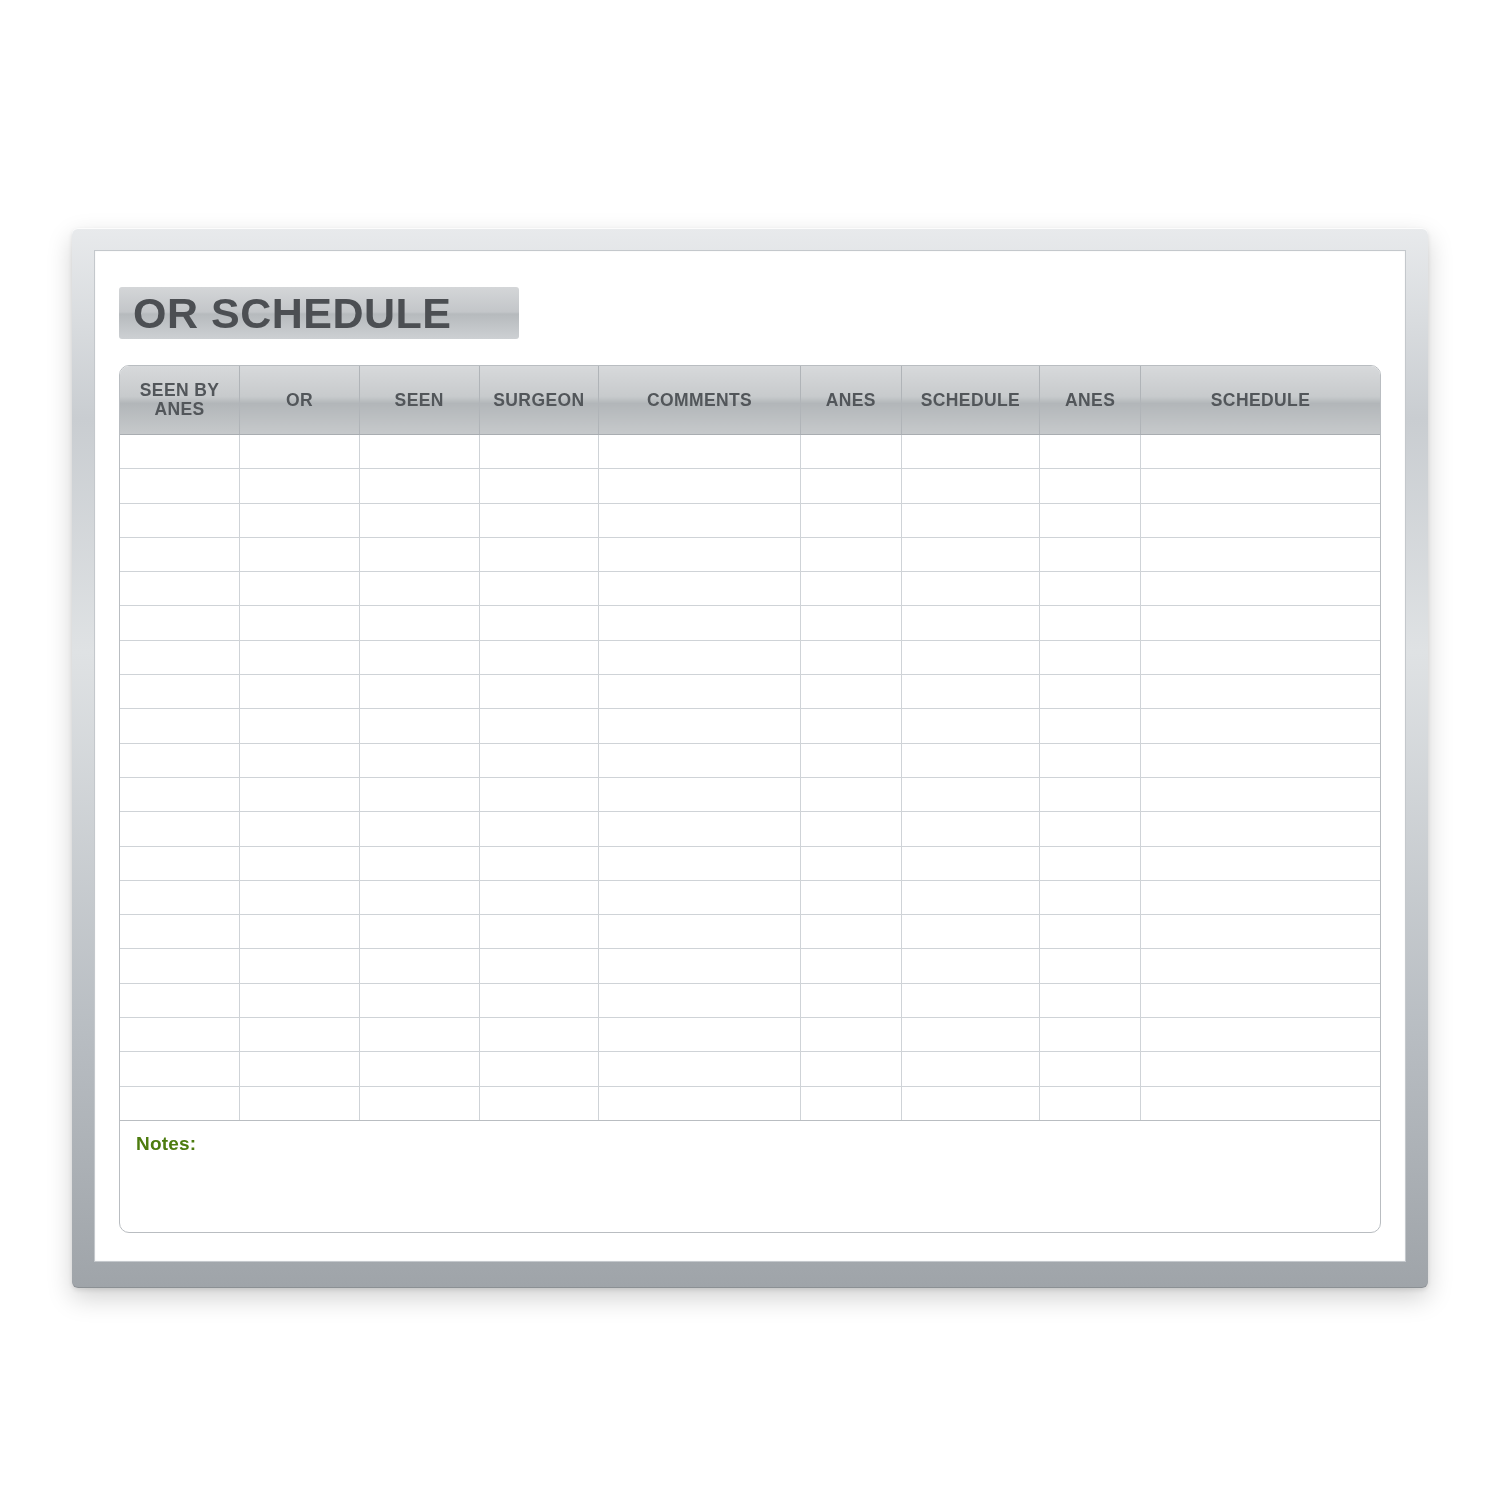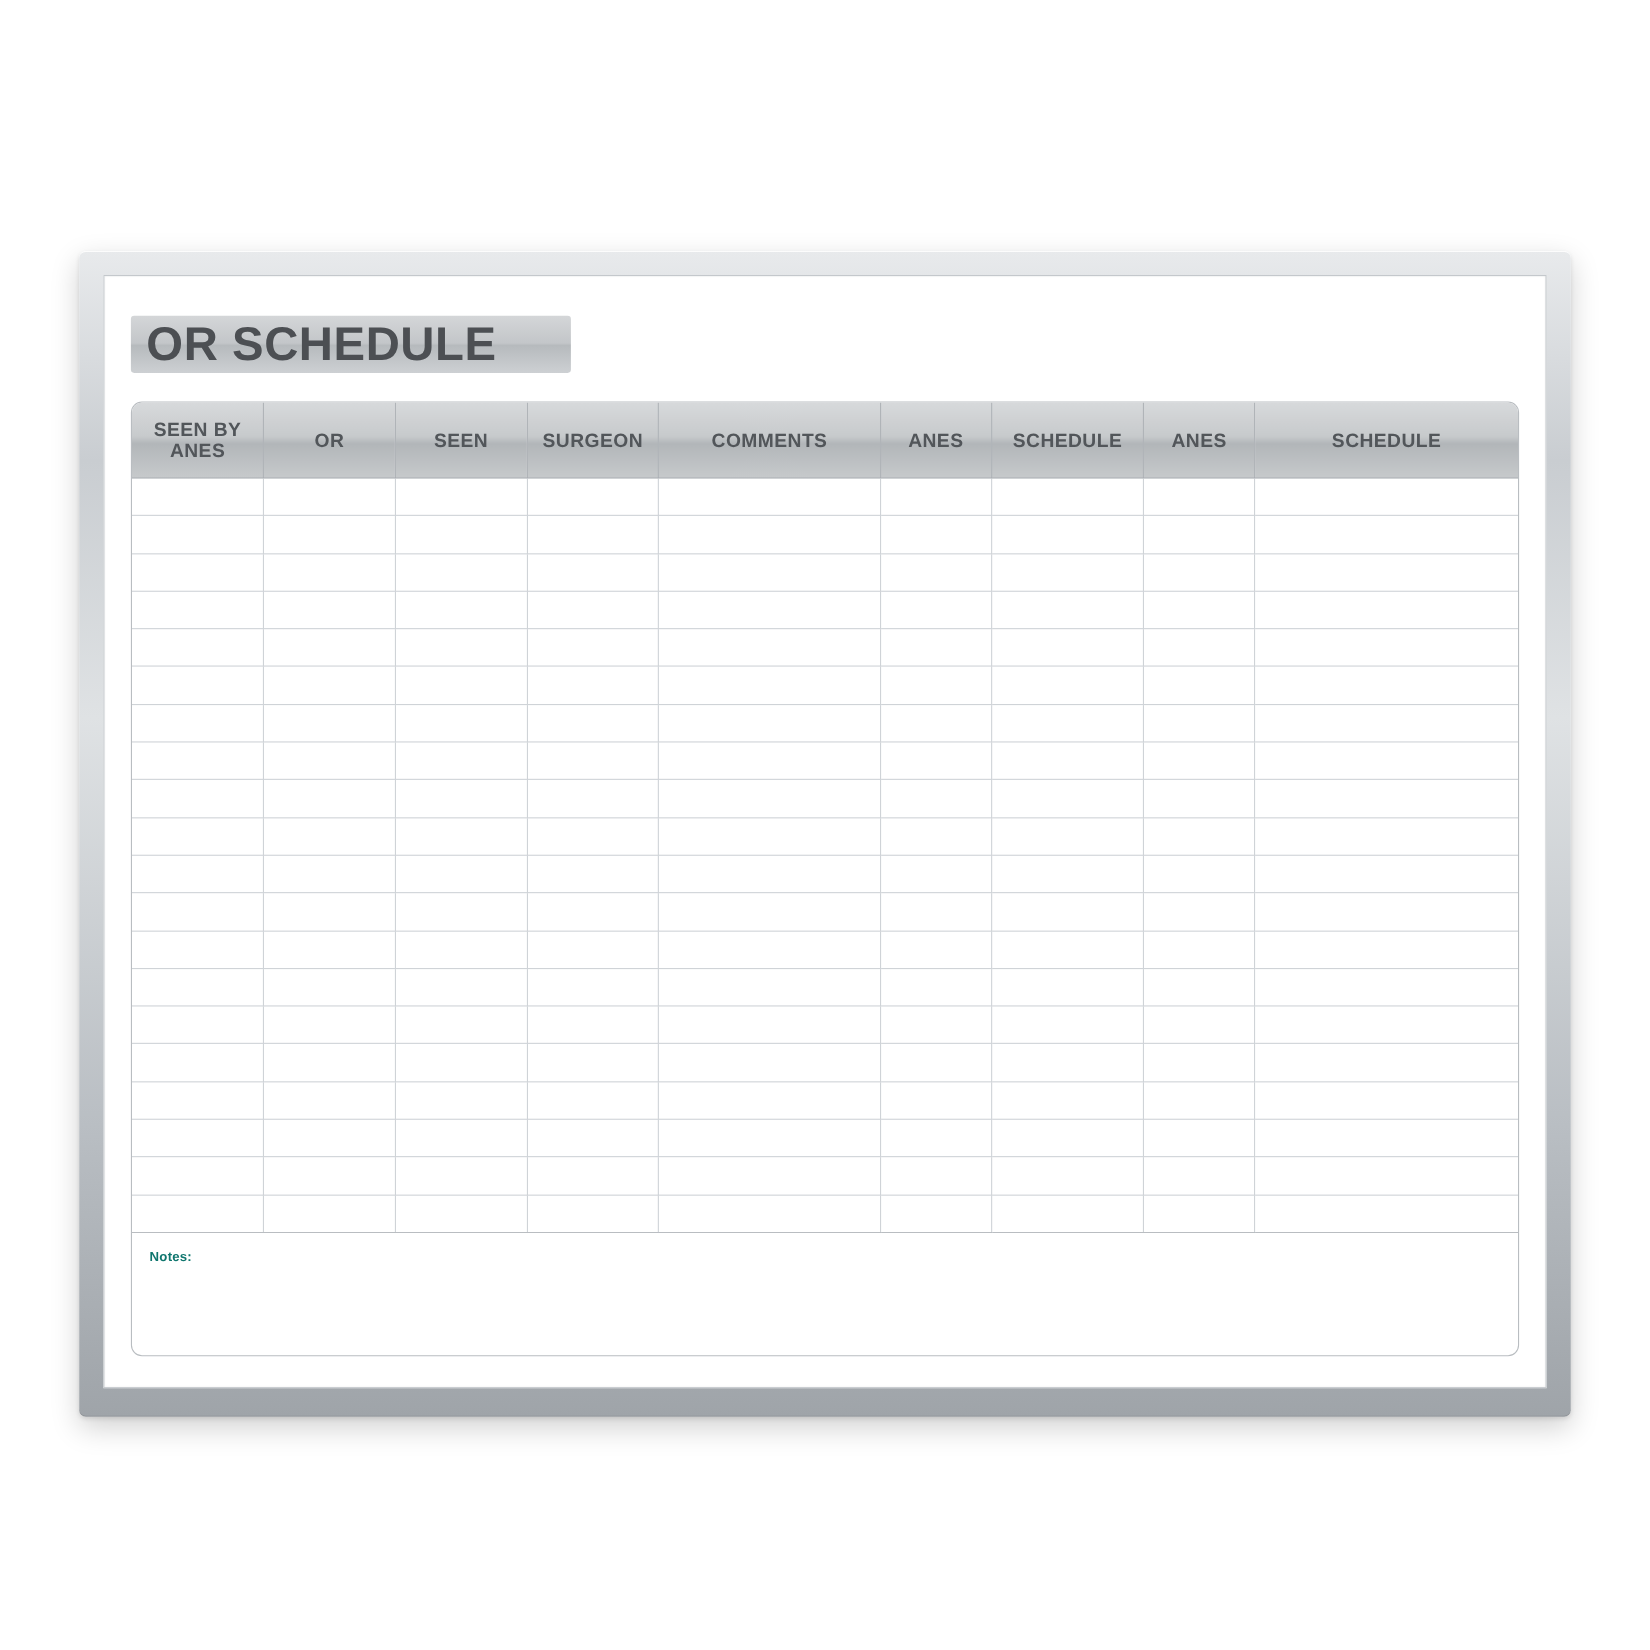--- a/index.html
+++ b/index.html
@@ -114,23 +114,23 @@
   table.schedule tr:last-child td { border-bottom: 1px solid #b9bdc1; }
 
   
   #notes-area {
     position: relative;
     background: #fff;
     padding: 12px 0 0 16px;
     box-sizing: border-box;
   }
   #notes-label {
-    font-size: 12px;
+    font-size: 19px;
     font-weight: bold;
-    color: #0f766e;
+    color: #4d7c0f;
     letter-spacing: 0.2px;
   }
 </style>
 </head>
 <body>
 
 <div id="board-frame">
   <div id="board-surface">
 
     <div id="title-plate">

